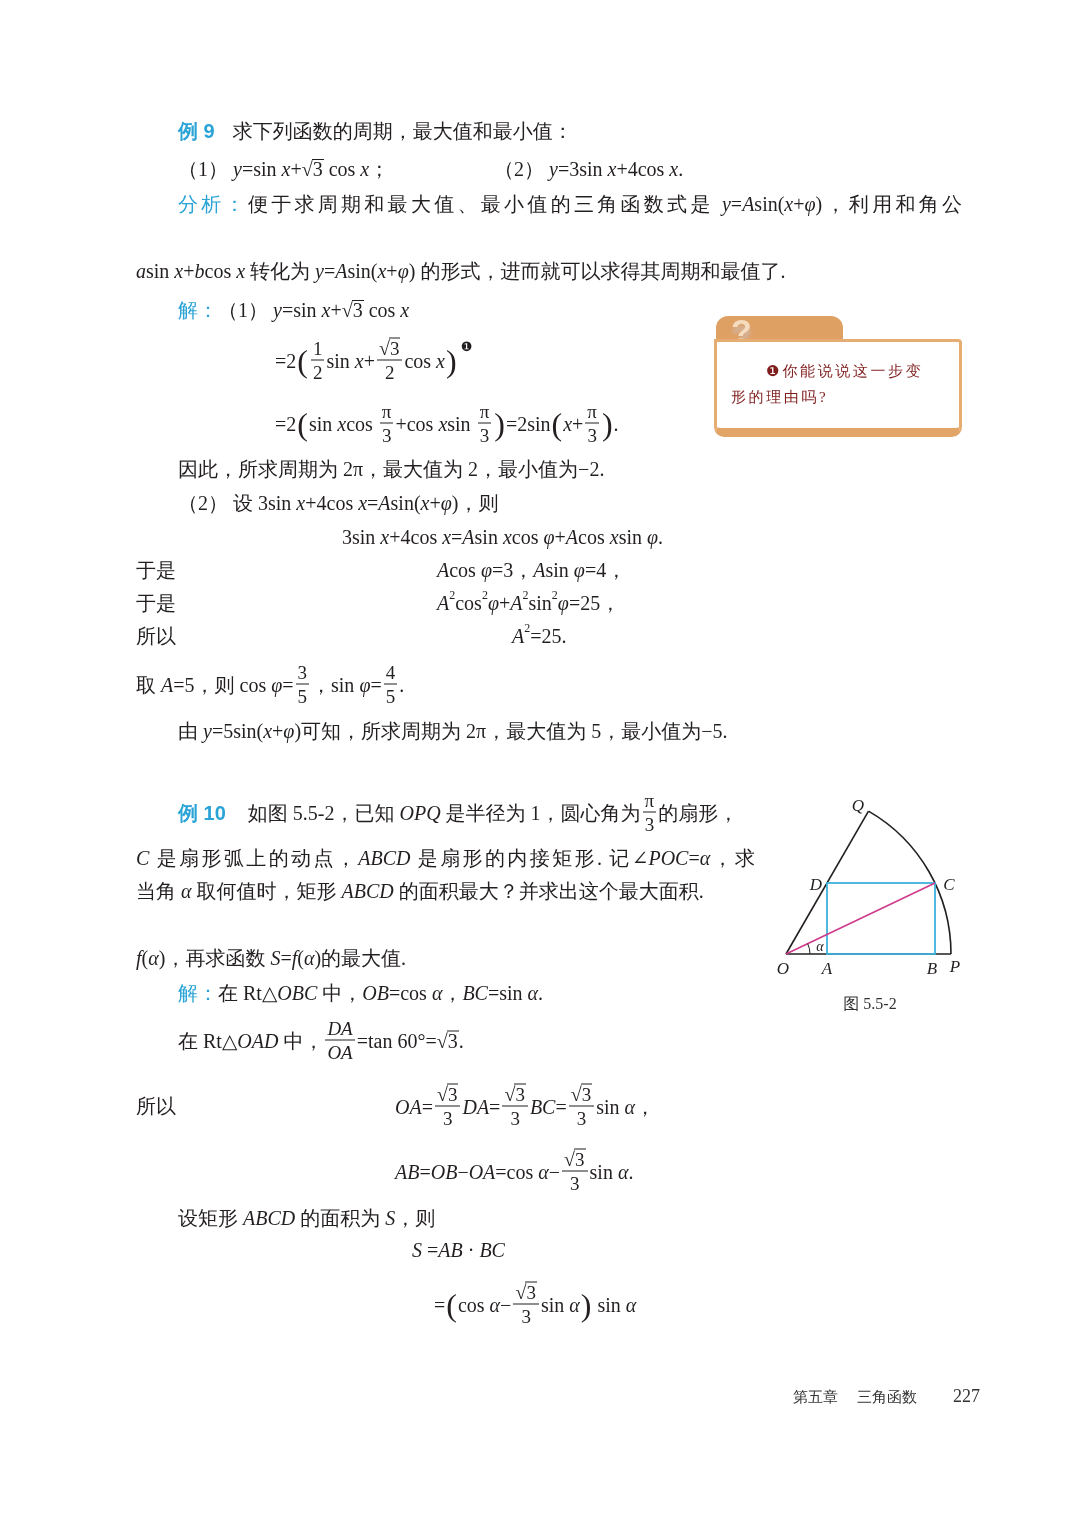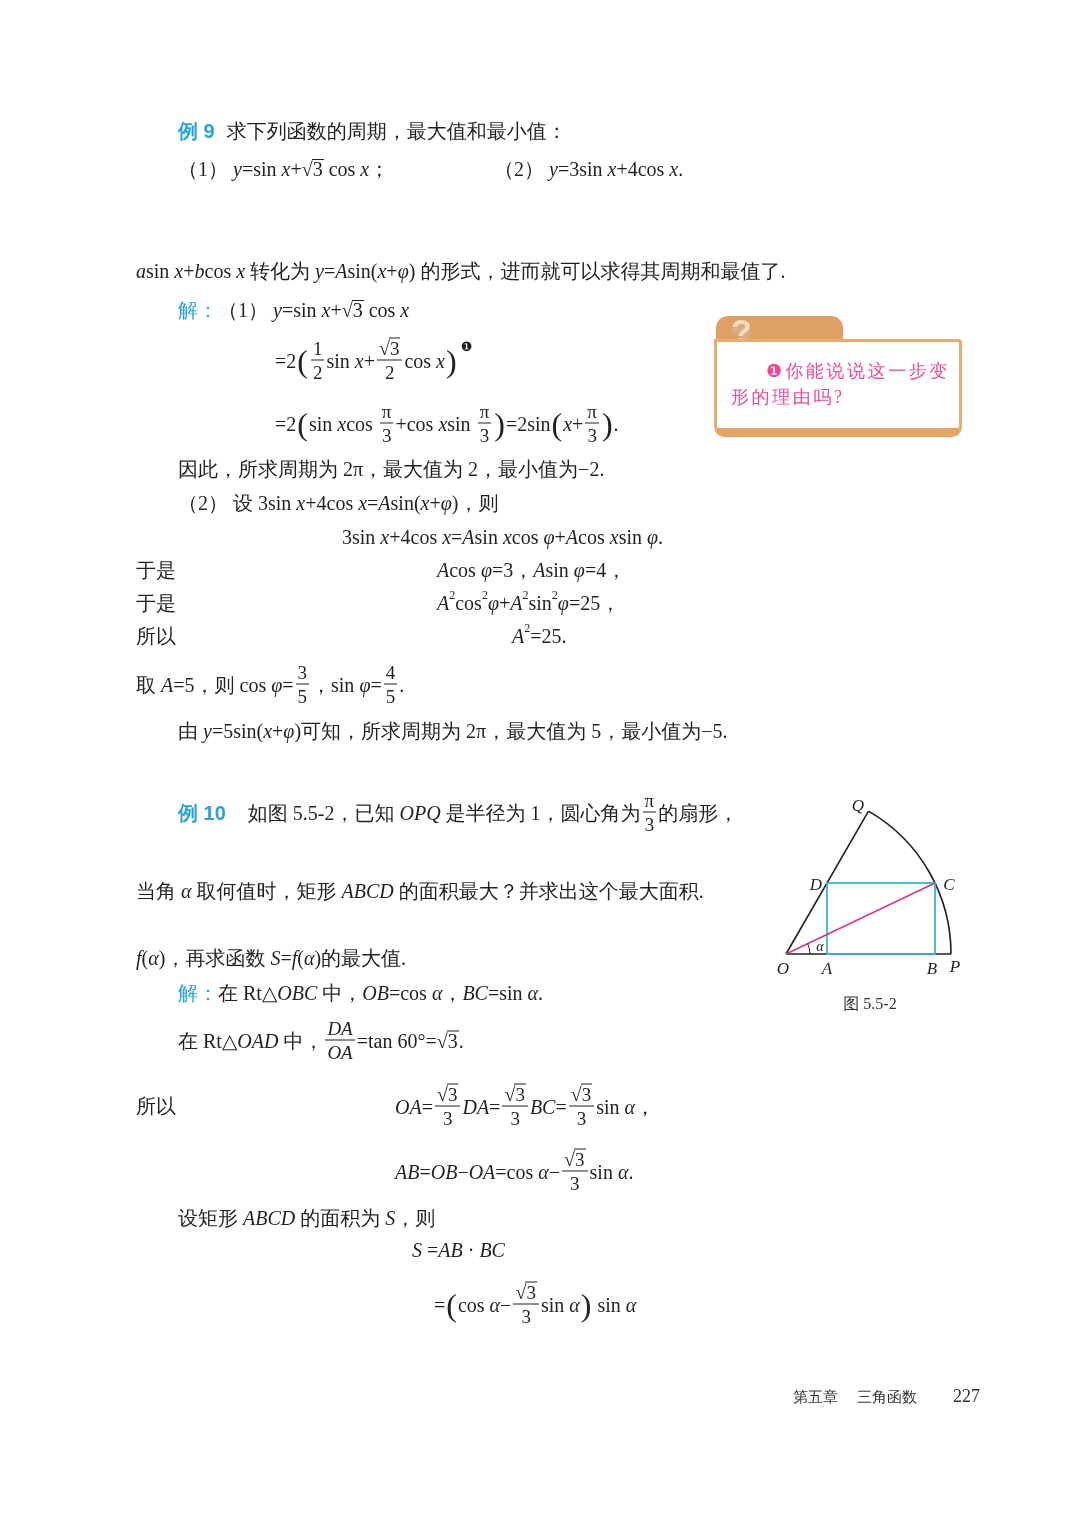--- a/index.html
+++ b/index.html
@@ -12,41 +12,41 @@
     display:flex; align-items:center; white-space:nowrap; line-height:26px;
   }
   .ln span { white-space:pre; }
   .jl {
     position:absolute; transform:translateY(-50%);
     text-align:justify; text-align-last:justify; line-height:26px;
   }
   .i { font-style:italic; }
   .lbl { color:#2aa3d6; font-family:"Liberation Sans","DejaVu Sans",sans-serif; }
   .b { font-weight:bold; }
-  .g18 { margin-left:12px; }
+  .g18 { margin-left:18px; }
   .g20 { margin-left:22px; }
   .lead { position:absolute; transform:translateY(-50%); line-height:26px; }
   .fr {
     display:inline-flex; flex-direction:column; align-items:stretch; text-align:center;
     font-size:19px; line-height:21px; margin:0 2px;
   }
   .fr .n { border-bottom:1.3px solid #231f20; padding:0 2px 1px; }
   .fr .d { padding-top:1px; }
   .rad { font-size:20px; }
   .rd { border-top:1.3px solid #231f20; line-height:19px; display:inline-block; margin-left:-1px; padding:0 1px; }
   .bp { font-size:32px; line-height:30px; font-weight:300; margin:0 1px; }
   .sup { font-size:12px; position:relative; top:-8px; }
   .fn { font-size:13px; position:relative; top:-14px; margin-left:3px; }
 
   
   .note { position:absolute; left:714px; top:316px; width:250px; height:124px; }
   .note-tab { position:absolute; left:2px; top:0; width:127px; height:30px; background:#dfa064; border-radius:12px 12px 0 0; }
   .note-q { position:absolute; left:15px; top:-4px; font-family:"Liberation Sans","DejaVu Sans",sans-serif; font-weight:bold; font-size:34px; color:#f6dcbf; text-shadow:0 6px 4px rgba(200,200,210,0.6); }
   .note-body { position:absolute; left:0; top:23px; width:248px; height:98px; box-sizing:border-box; background:#ffffff; border:3px solid #e6ad72; border-bottom:9px solid #e2a467; border-radius:0 4px 10px 10px; }
-  .note-txt { position:absolute; transform:translateY(-50%); font-size:18px; letter-spacing:2.6px; white-space:nowrap; color:#ec4899; }
+  .note-txt { position:absolute; transform:translateY(-50%); font-size:15px; letter-spacing:2.6px; white-space:nowrap; color:#7f1d1d; }
   .circ { letter-spacing:0; margin-right:3px; }
 
   
   .fig { position:absolute; left:770px; top:790px; width:210px; height:232px; }
   .fig svg { position:absolute; left:0; top:0; }
   .fig-lbl { font-family:"Liberation Serif","DejaVu Serif",serif; font-style:italic; font-size:17px; fill:#231f20; }
   .fig-cap { font-family:"Liberation Serif","DejaVu Serif",serif; font-size:16px; fill:#333333; }
 
   
   .foot { position:absolute; transform:translateY(-50%); font-size:15px; color:#333333; white-space:nowrap; }
@@ -77,20 +77,21 @@
   <div class="ln" style="left:494px;top:169px">
     <span>（2） </span>
     <span class="i">y</span>
     <span>=3sin </span>
     <span class="i">x</span>
     <span>+4cos </span>
     <span class="i">x</span>
     <span>.</span>
   </div>
 
+  <div class="jl" style="left:178px;top:204px;width:784px"><span class="lbl">分析：</span><span>便于求周期和最大值、最小值的三角函数式是 </span><span class="i">y</span><span>=</span><span class="i">A</span><span>sin(</span><span class="i">x</span><span>+</span><span class="i">φ</span><span>)，利用和角公</span></div>
 
 
   <div class="ln" style="left:136px;top:271px">
     <span class="i">a</span>
     <span>sin </span>
     <span class="i">x</span>
     <span>+</span>
     <span class="i">b</span>
     <span>cos </span>
     <span class="i">x</span>
@@ -285,20 +286,21 @@
     <span class="g20">如图 5.5-2，已知 </span>
     <span class="i">OPQ</span>
     <span> 是半径为 1，圆心角为</span>
     <span class="fr">
       <span class="n">π</span>
       <span class="d">3</span>
     </span>
     <span>的扇形，</span>
   </div>
 
+  <div class="jl" style="left:136px;top:858px;width:619px"><span class="i">C</span><span> 是扇形弧上的动点，</span><span class="i">ABCD</span><span> 是扇形的内接矩形. 记∠</span><span class="i">POC</span><span>=</span><span class="i">α</span><span>，求</span></div>
 
   <div class="ln" style="left:136px;top:891px">
     <span>当角 </span>
     <span class="i">α</span>
     <span> 取何值时，矩形 </span>
     <span class="i">ABCD</span>
     <span> 的面积最大？并求出这个最大面积.</span>
   </div>
 
 

